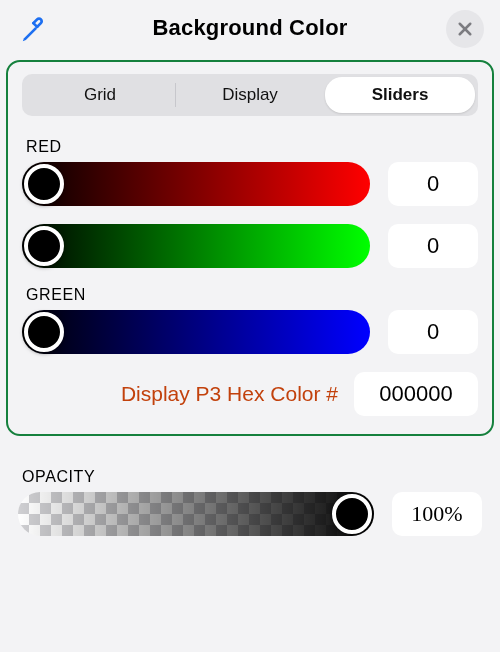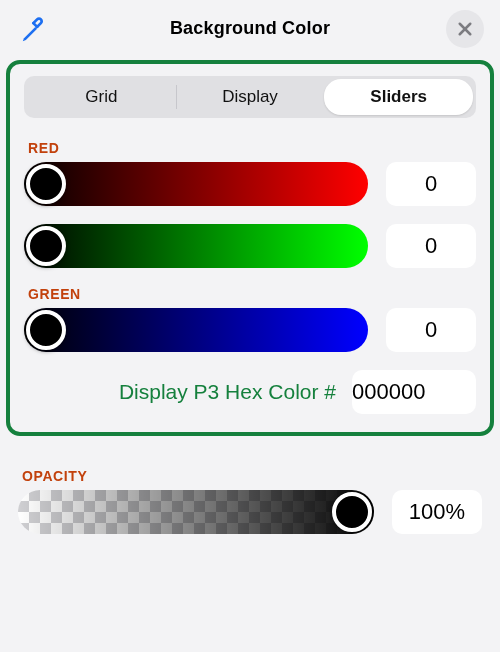--- a/index.html
+++ b/index.html
@@ -26,42 +26,42 @@
     left: 16px;
     top: 12px;
     width: 36px; height: 36px;
     display: flex;
     align-items: center;
     justify-content: center;
     color: #1d6ff1;
     cursor: pointer;
   }
   .title {
-    font-size: 18px;
+    font-size: 22px;
     font-weight: 600;
     letter-spacing: 0.2px;
   }
   .close-btn {
     position: absolute;
     right: 16px;
     top: 10px;
     width: 38px; height: 38px;
     border-radius: 50%;
     background: #e6e6e9;
     display: flex;
     align-items: center;
     justify-content: center;
     color: #7c7c81;
     cursor: pointer;
   }
 
   
   .highlight-frame {
     margin: 4px 6px 0 6px;
-    border: 4px solid #15803d;
+    border: 2px solid #15803d;
     border-radius: 14px;
     padding: 12px 14px 18px 14px;
   }
 
   
   .segmented {
     display: flex;
     background: #e0e0e3;
     border-radius: 10px;
     padding: 3px;
@@ -92,23 +92,23 @@
     box-shadow: 0 1px 2px rgba(0,0,0,0.12);
     border-radius: 17px;
   }
   .segment.selected::before, .segment.selected + .segment::before {
     display: none;
   }
 
   
   .channel { margin-bottom: 18px; }
   .channel-label {
-    font-size: 14px;
-    font-weight: 700;
-    color: #c2410c;
+    font-size: 16px;
+    font-weight: 400;
+    color: #000000;
     letter-spacing: 0.6px;
     margin: 0 0 6px 4px;
   }
   .channel-row { display: flex; align-items: center; gap: 18px; }
   .track {
     position: relative;
     flex: 1;
     height: 44px;
     border-radius: 22px;
   }
@@ -139,41 +139,41 @@
 
   
   .hex-row {
     display: flex;
     align-items: center;
     justify-content: flex-end;
     gap: 16px;
     margin-top: 8px;
   }
   .hex-link {
-    color: #15803d;
+    color: #c2410c;
     font-size: 21px;
     cursor: pointer;
   }
   .hex-box {
     width: 124px;
     height: 44px;
     background: #ffffff;
     border-radius: 10px;
     display: flex;
     align-items: center;
-    justify-content: flex-start;
+    justify-content: center;
     font-size: 22px;
     font-weight: 500;
   }
 
   
   .opacity-block {
     margin: 32px 18px 0 18px;
   }
-  .opacity-row { display: flex; align-items: flex-end; gap: 18px; }
+  .opacity-row { display: flex; align-items: flex-end; gap: 18px; font-family: Liberation Serif, serif; }
   .op-track {
     position: relative;
     flex: 1;
     height: 44px;
     border-radius: 22px;
     overflow: hidden;
   }
   .op-checker {
     position: absolute; inset: 0;
     background-image:

